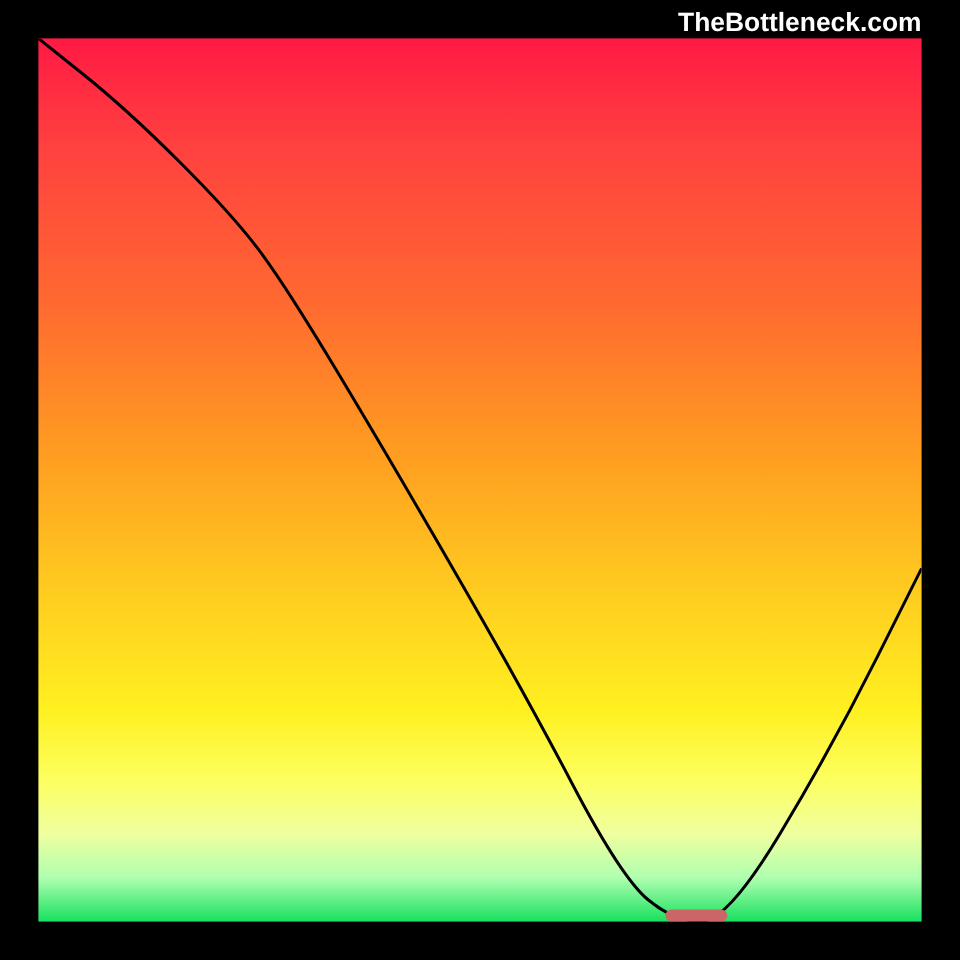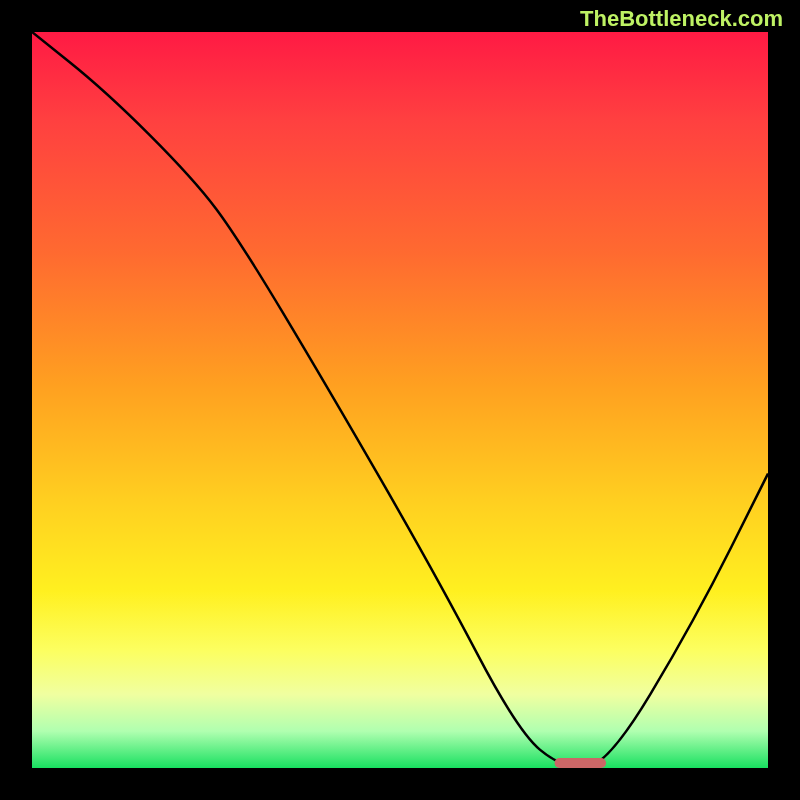--- a/index.html
+++ b/index.html
@@ -26,25 +26,25 @@
       #fff020 76%,
       #fcff60 84%,
       #f0ffa0 90%,
       #b0ffb0 95%,
       #18e060 100%
     );
   }
   .watermark {
     position: absolute;
     top: 6px;
-    right: 17px;
+    right: 32px;
     font-family: Arial, Helvetica, sans-serif;
     font-size: 22px;
     font-weight: 600;
-    color: #bef264;
+    color: #ffffff;
   }
   svg.curve {
     position: absolute;
     left: 0;
     top: 0;
     width: 736px;
     height: 736px;
   }
   .curve-path {
     fill: none;

